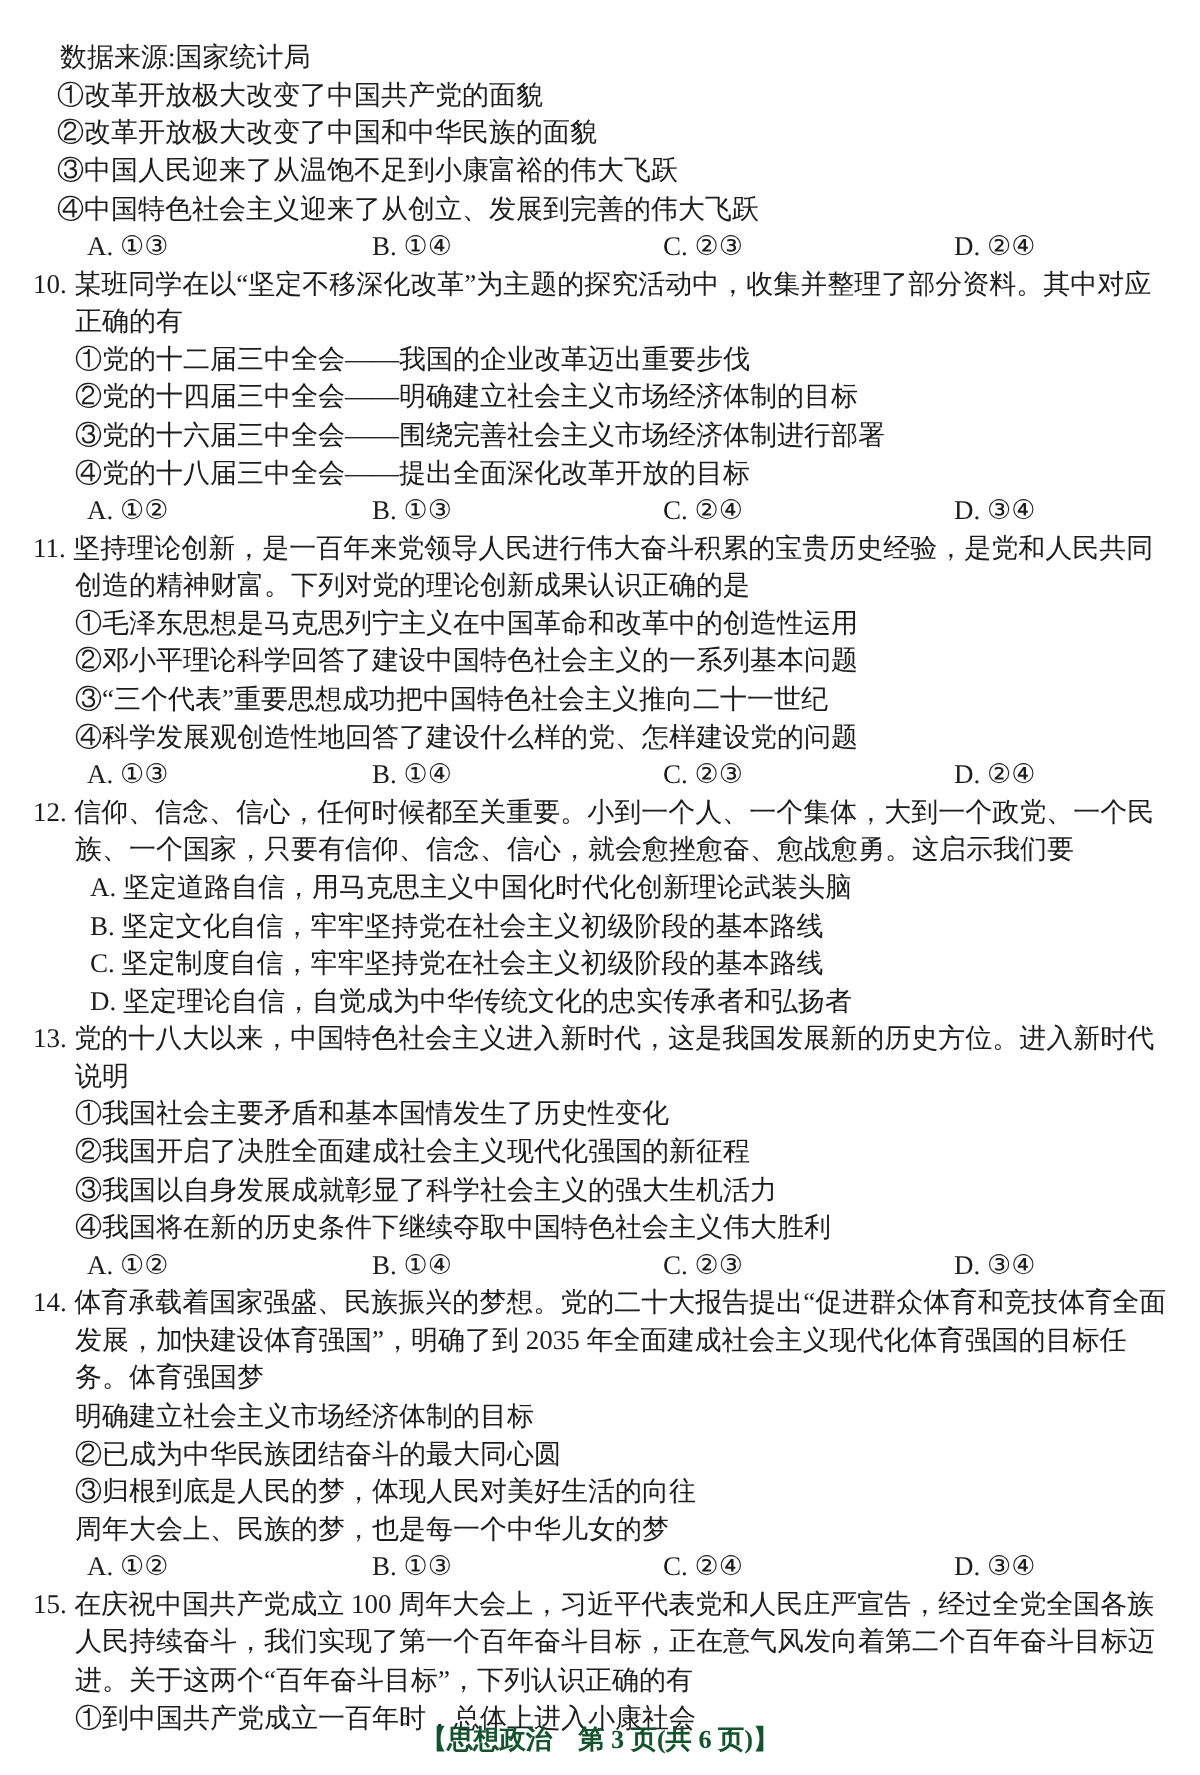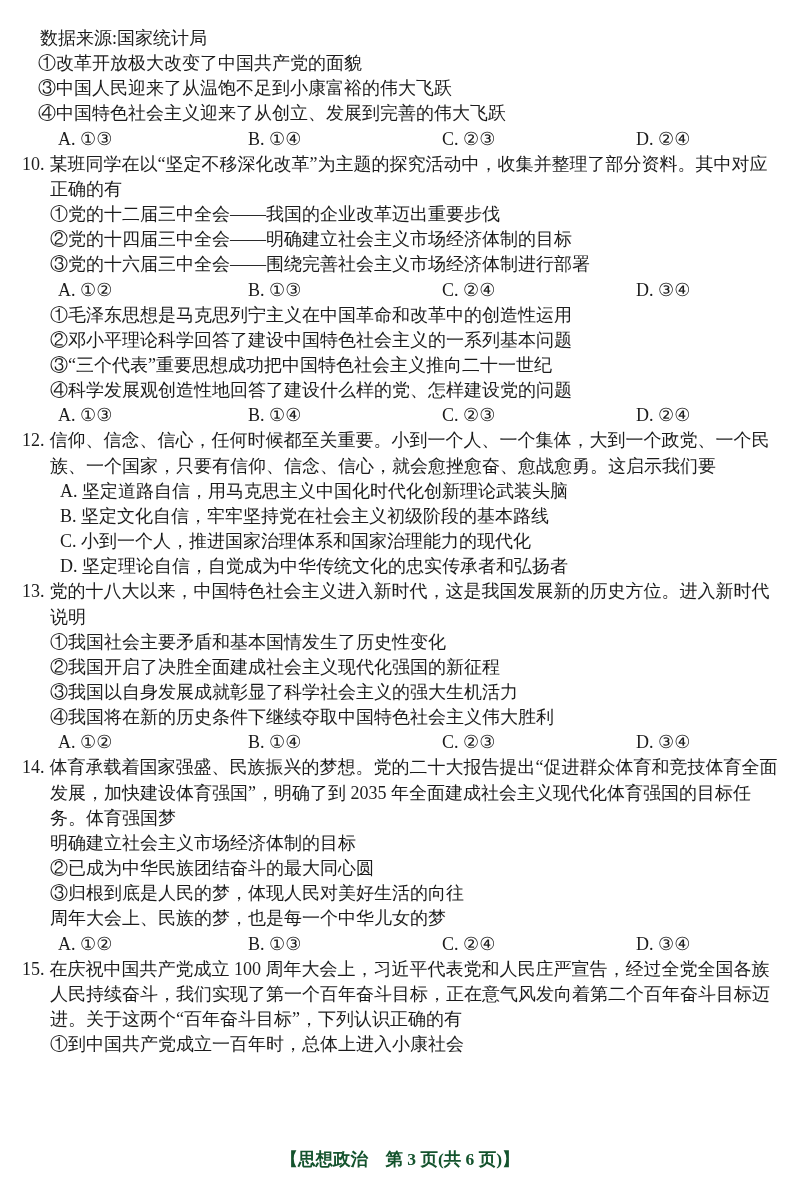--- a/index.html
+++ b/index.html
@@ -32,61 +32,64 @@
   }
 </style>
 </head>
 <body>
 
 <div class="sheet">
 
   <section class="q q9">
     <p class="note">数据来源:国家统计局</p>
     <p class="item">①改革开放极大改变了中国共产党的面貌</p>
+    <p class="item">②改革开放极大改变了中国和中华民族的面貌</p>
     <p class="item">③中国人民迎来了从温饱不足到小康富裕的伟大飞跃</p>
     <p class="item">④中国特色社会主义迎来了从创立、发展到完善的伟大飞跃</p>
     <div class="choices">
       <span class="ch c1">A. ①③</span>
       <span class="ch c2">B. ①④</span>
       <span class="ch c3">C. ②③</span>
       <span class="ch c4">D. ②④</span>
     </div>
   </section>
 
   <section class="q">
     <p class="stem"><span class="qnum">10.</span><span>某班同学在以“坚定不移深化改革”为主题的探究活动中，收集并整理了部分资料。其中对应正确的有</span></p>
     <p class="item">①党的十二届三中全会——我国的企业改革迈出重要步伐</p>
     <p class="item">②党的十四届三中全会——明确建立社会主义市场经济体制的目标</p>
     <p class="item">③党的十六届三中全会——围绕完善社会主义市场经济体制进行部署</p>
+    <p class="item">④党的十八届三中全会——提出全面深化改革开放的目标</p>
     <div class="choices">
       <span class="ch c1">A. ①②</span>
       <span class="ch c2">B. ①③</span>
       <span class="ch c3">C. ②④</span>
       <span class="ch c4">D. ③④</span>
     </div>
   </section>
 
   <section class="q">
+    <p class="stem"><span class="qnum">11.</span><span>坚持理论创新，是一百年来党领导人民进行伟大奋斗积累的宝贵历史经验，是党和人民共同创造的精神财富。下列对党的理论创新成果认识正确的是</span></p>
     <p class="item">①毛泽东思想是马克思列宁主义在中国革命和改革中的创造性运用</p>
     <p class="item">②邓小平理论科学回答了建设中国特色社会主义的一系列基本问题</p>
     <p class="item">③“三个代表”重要思想成功把中国特色社会主义推向二十一世纪</p>
     <p class="item">④科学发展观创造性地回答了建设什么样的党、怎样建设党的问题</p>
     <div class="choices">
       <span class="ch c1">A. ①③</span>
       <span class="ch c2">B. ①④</span>
       <span class="ch c3">C. ②③</span>
       <span class="ch c4">D. ②④</span>
     </div>
   </section>
 
   <section class="q">
     <p class="stem"><span class="qnum">12.</span><span>信仰、信念、信心，任何时候都至关重要。小到一个人、一个集体，大到一个政党、一个民族、一个国家，只要有信仰、信念、信心，就会愈挫愈奋、愈战愈勇。这启示我们要</span></p>
     <p class="opt">A. 坚定道路自信，用马克思主义中国化时代化创新理论武装头脑</p>
     <p class="opt">B. 坚定文化自信，牢牢坚持党在社会主义初级阶段的基本路线</p>
-    <p class="opt">C. 小到一个人，推进国家治理体系和国家治理能力的现代化</p>
+    <p class="opt">C. 坚定制度自信，牢牢坚持党在社会主义初级阶段的基本路线</p>
     <p class="opt">D. 坚定理论自信，自觉成为中华传统文化的忠实传承者和弘扬者</p>
   </section>
 
   <section class="q">
     <p class="stem"><span class="qnum">13.</span><span>党的十八大以来，中国特色社会主义进入新时代，这是我国发展新的历史方位。进入新时代说明</span></p>
     <p class="item">①我国社会主要矛盾和基本国情发生了历史性变化</p>
     <p class="item">②我国开启了决胜全面建成社会主义现代化强国的新征程</p>
     <p class="item">③我国以自身发展成就彰显了科学社会主义的强大生机活力</p>
     <p class="item">④我国将在新的历史条件下继续夺取中国特色社会主义伟大胜利</p>
     <div class="choices">

